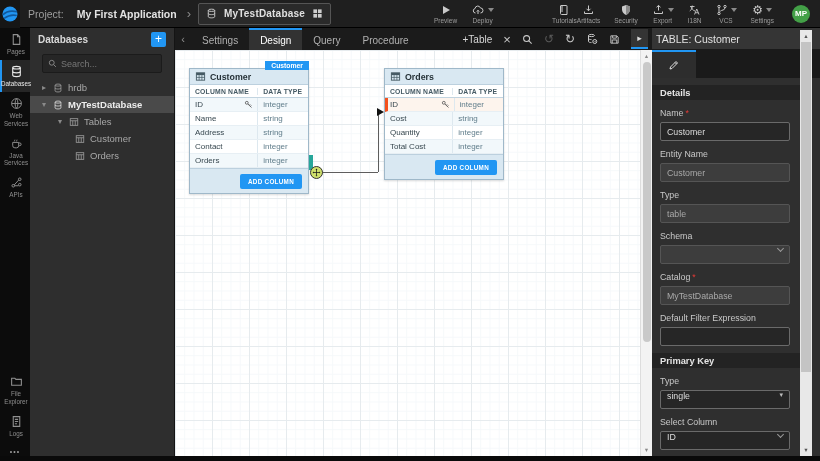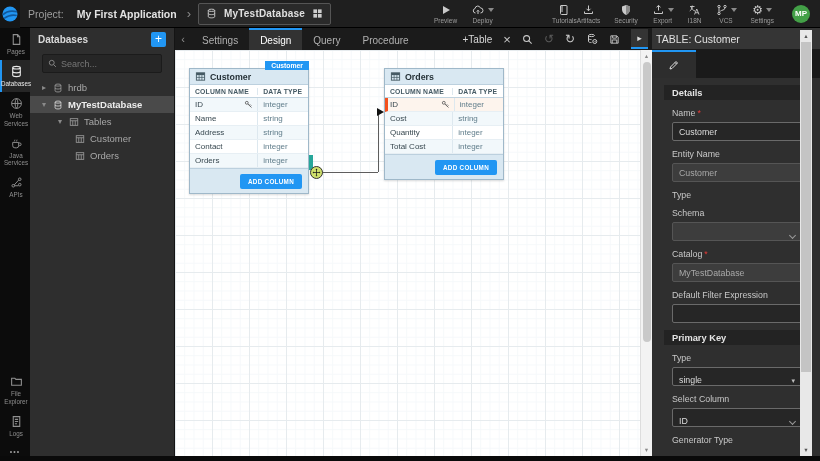--- a/index.html
+++ b/index.html
@@ -92,28 +92,28 @@
 .sarrow{font-size:5.5px;color:#8a8a8a;padding:3px 0;cursor:pointer}
 .sthumb{width:8px;border-radius:4px;background:#c9c9c9}
 .vscroll .sthumb{height:280px}
 .spacefill{flex:1}
 
 
 .inspector{position:absolute;left:652px;top:28px;width:168px;height:433px;background:#2f2f2f;z-index:3}
 .insp-head{height:22px;background:#353535;border-bottom:1px solid #1a1a1a;display:flex;align-items:center;padding:0 4px;font-size:10.5px;color:#e0e0e0}
 .insp-tabs{height:28px;background:#1a1a1a;display:flex}
 .insp-tab{width:44px;background:#2d2d2d;border-top:2px solid #2196f3;display:flex;align-items:center;justify-content:center;color:#ddd;cursor:pointer}
-.insp-body{position:absolute;left:12px;top:50px;width:148px;bottom:0;overflow:hidden}
+.insp-body{position:absolute;left:0;top:50px;width:148px;bottom:0;overflow:hidden}
 .sect{background:#232323;height:15px;display:flex;align-items:center;padding-left:8px;font-size:9.3px;font-weight:bold;color:#e4e4e4;margin-top:7px}
 .fld{margin:8px 8px 0}
 .flbl{font-size:8.8px;color:#c9c9c9;margin-bottom:4px}
 .req{color:#e53935;margin-left:2px}
 .fin{width:130px;height:19px;background:#262626;border:1px solid #6a6a6a;border-radius:2px;color:#ddd;font-size:8.8px;padding:0 6px;font-family:"Liberation Sans",sans-serif;outline:none}
 .fin.dis{background:#3d3d3d;border-color:#555;color:#a9a9a9}
-.fsel{width:130px;height:19px;background:#262626;border:1px solid #6a6a6a;border-radius:2px;color:#ddd;font-size:8.8px;padding:0 6px;display:flex;align-items:flex-end;cursor:pointer}
+.fsel{width:130px;height:19px;background:#262626;border:1px solid #6a6a6a;border-radius:2px;color:#ddd;font-size:8.8px;padding:0 6px;display:flex;align-items:flex-start;cursor:pointer}
 .fsel.dis{background:#3d3d3d;border-color:#555;color:#a9a9a9;cursor:default}
 .fsel .val{flex:1}
 .fsel .tri{font-size:7px;color:#bdbdbd}
 .chev-d{width:5px;height:5px;border-right:1px solid #9a9a9a;border-bottom:1px solid #9a9a9a;transform:rotate(45deg);margin-bottom:2px}
 .insp-scroll{position:absolute;right:8px;top:2px;width:12px;bottom:5px;background:#e8e8e8;display:flex;flex-direction:column;align-items:center}
 .insp-scroll .sarrow{color:#555}
 .insp-scroll .sthumb{height:330px;background:#c4c4c4;border-radius:0;width:10px}
 
 
 .bottomstrip{position:absolute;left:0;top:456px;width:820px;height:5px;background:#0a0a0a;z-index:10}
@@ -515,20 +515,21 @@
       <input class="fin" value="Customer" style="">
     </div>
 
     <div class="fld">
       <div class="flbl"><span>Entity Name</span></div>
       <input class="fin dis" value="Customer" style="">
     </div>
 
     <div class="fld">
       <div class="flbl"><span>Type</span></div>
+      <input class="fin dis" value="table" style="">
     </div>
 
     <div class="fld">
       <div class="flbl"><span>Schema</span></div>
       <div class="fsel dis">
         <span class="val"></span>
         <span class="chev-d"></span>
       </div>
     </div>
 

